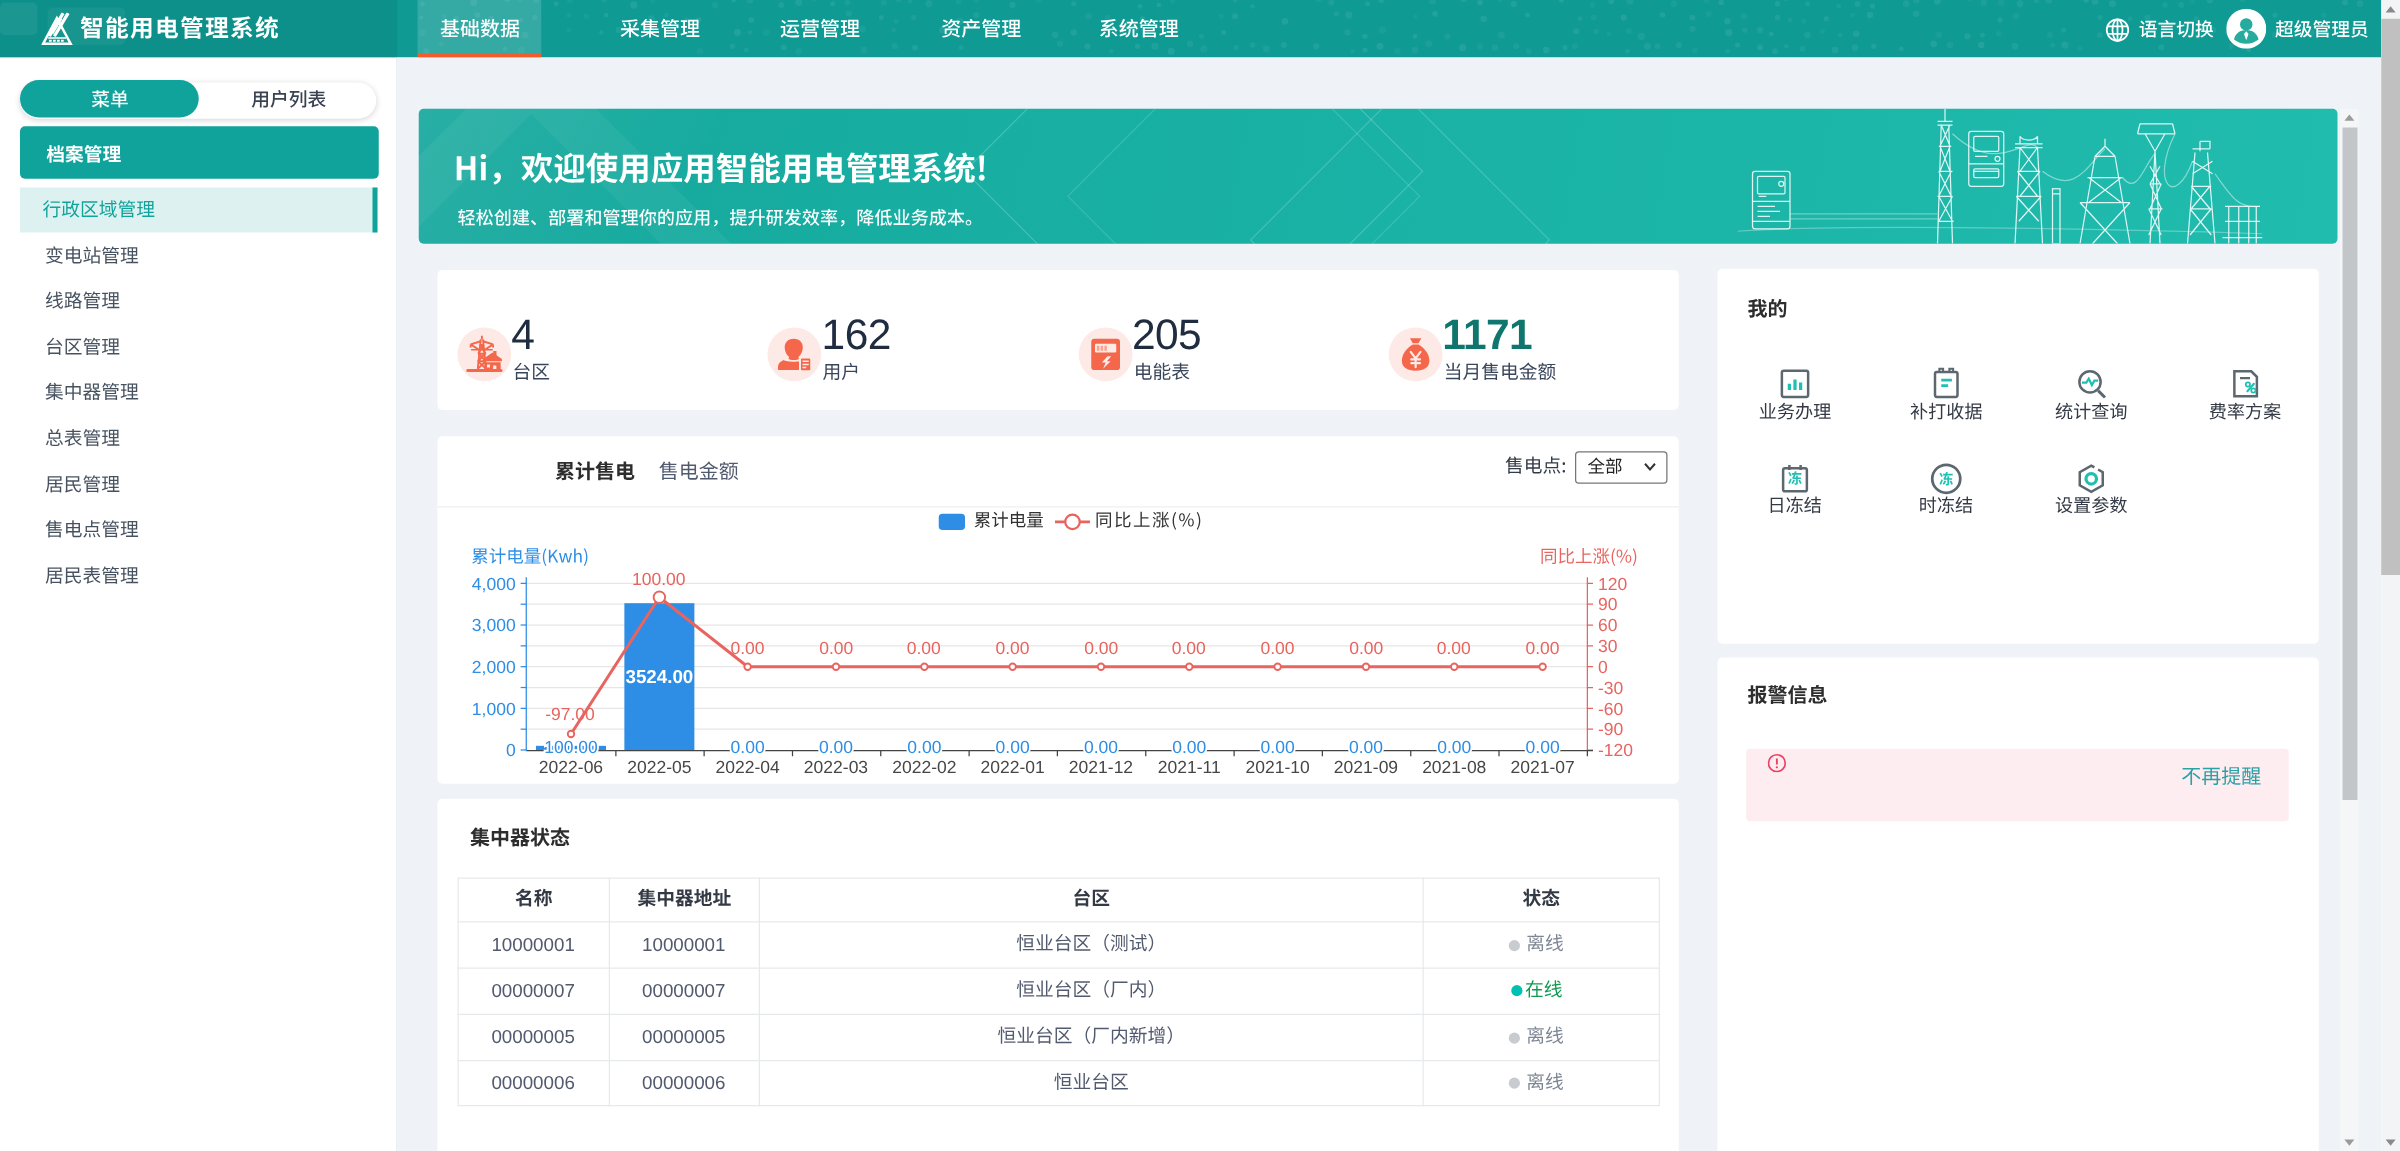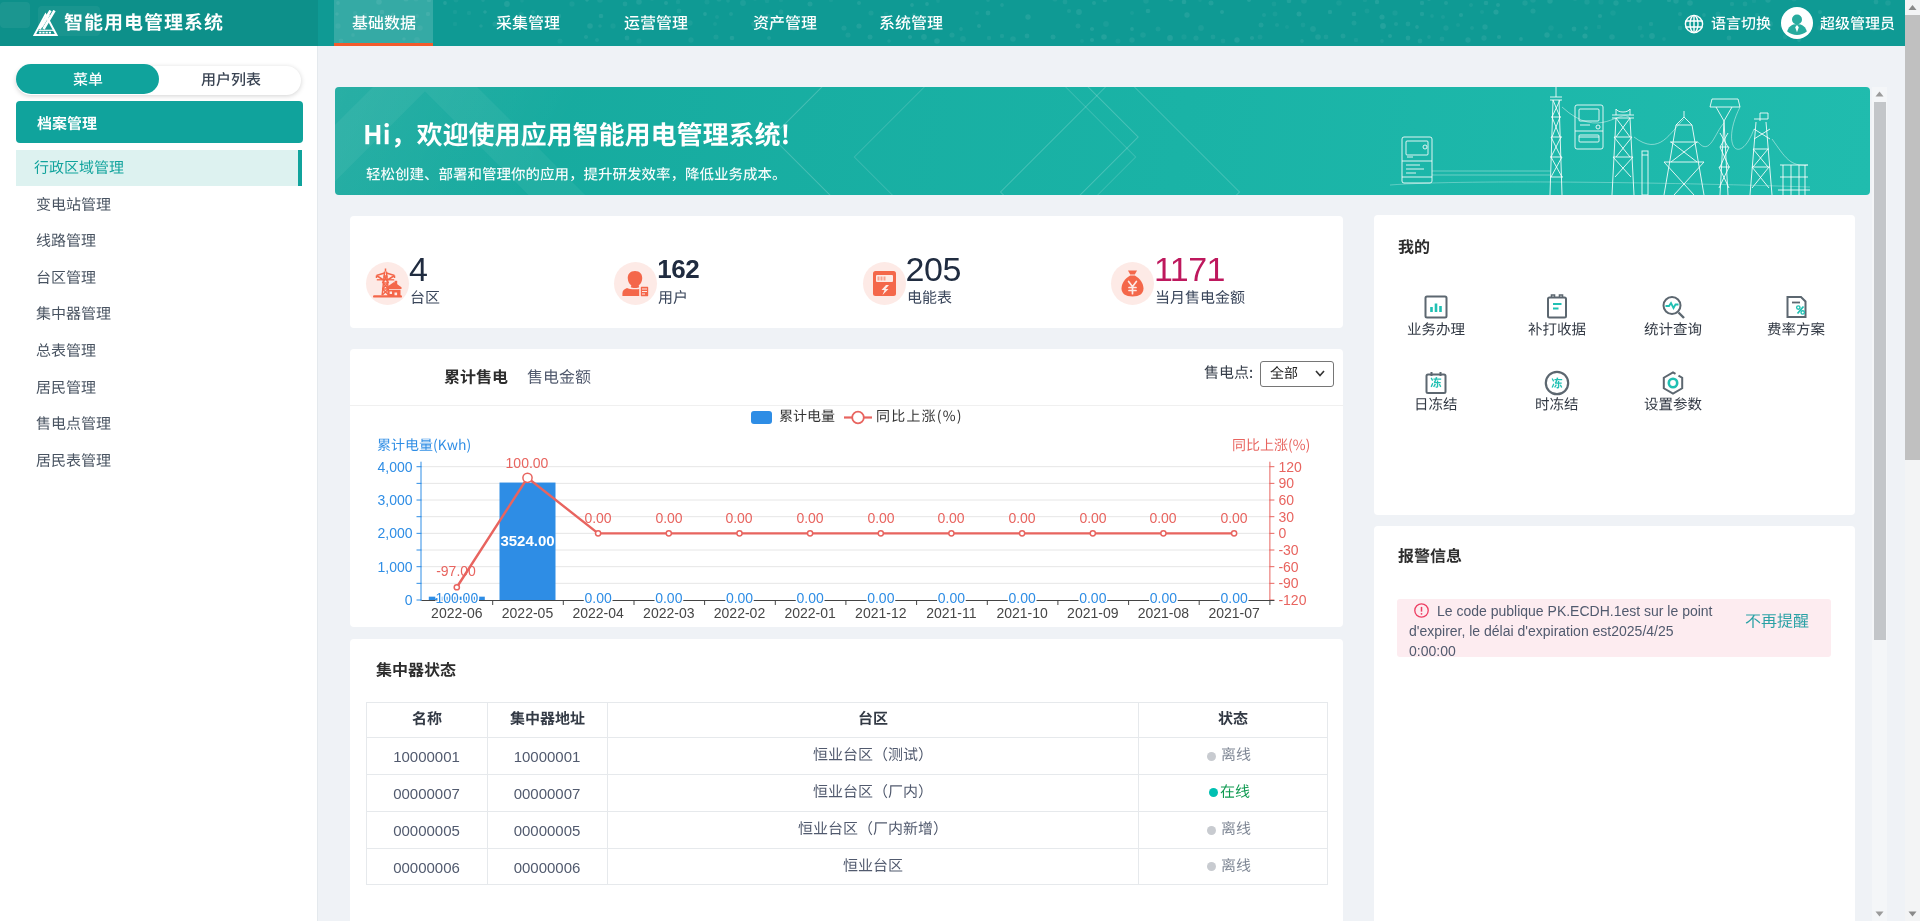--- a/index.html
+++ b/index.html
@@ -784,21 +784,21 @@
         <g fill="#f4674a">
 <path d="M21 9 c4.8 0 7.6 3.2 7.2 7.8 c-0.2 2.6 -1.4 5 -3.1 6.3 c-0.4 0.3 -0.5 1.2 -0.1 1.5 l0.4 0.3 c-1.2 1.4 -7.6 1.4 -8.8 0 l0.4 -0.3 c0.4 -0.3 0.3 -1.2 -0.1 -1.5 c-1.7 -1.3 -2.9 -3.7 -3.1 -6.3 C13.4 12.2 16.2 9 21 9 Z"></path>
 <path d="M13 26 c2 1.8 14 1.8 16 0 c2.8 1 4.6 2.8 4.6 5.4 V34 H8.4 v-2.6 C8.4 28.8 10.2 27 13 26 Z"></path>
 <g>
             <rect x="26" y="24" width="9" height="11" rx="1.4" fill="#f4674a" stroke="#fdeae6" stroke-width="1.6"></rect>
 <path d="M28 27 h5 M28 29.5 h5 M28 32 h3" stroke="#fdeae6" stroke-width="1.2"></path>
           </g>
         </g>
       </svg>
     </div>
-    <div style="position:absolute;top:268.5px;left:657.3px;transform:translate(0,-50%);font-size:26px;color:#202c40;font-weight:700;white-space:nowrap;letter-spacing:-0.5px">162</div>
+    <div style="position:absolute;top:268.5px;left:657.3px;transform:translate(0,-50%);font-size:34px;color:#202c40;font-weight:400;white-space:nowrap;letter-spacing:-0.5px">162</div>
     <div style="position:absolute;left:658.3px;top:289.5px;width:30.0px;height:17px">
       <svg width="30.0" height="17" viewBox="0 0 30.0 17" style="overflow:visible" fill="#39455a">
         <use href="#g91" transform="translate(0.0,12.8) scale(0.015000)"></use>
         <use href="#g92" transform="translate(15.0,12.8) scale(0.015000)"></use>
       </svg>
     </div>
     <div style="position:absolute;left:863px;top:262px;width:43px;height:43px;border-radius:50%;background:#fdeae6"></div>
     <div style="position:absolute;left:863px;top:262px;width:43px;height:43px" class="sicon">
       <svg width="43" height="43" viewBox="0 0 43 43">
         <g fill="#f4674a">
@@ -820,21 +820,21 @@
     <div style="position:absolute;left:1111px;top:262px;width:43px;height:43px;border-radius:50%;background:#fdeae6"></div>
     <div style="position:absolute;left:1111px;top:262px;width:43px;height:43px" class="sicon">
       <svg width="43" height="43" viewBox="0 0 43 43">
         <g fill="#f4674a">
 <path d="M17 8.5 h9 l-2.2 4 h-4.6 Z"></path>
 <path d="M23.8 13.5 h-4.6 C14 16.5 10.5 21.5 10.5 26.5 c0 5 4 8 11 8 s11 -3 11 -8 c0 -5 -3.5 -10 -8.7 -13 Z"></path>
 <path d="M17.6 19.5 l3.9 5.2 3.9 -5.2 M21.5 24.7 v7 M18 25.5 h7 M18 28.5 h7" stroke="#fdeae6" stroke-width="1.7" fill="none" stroke-linecap="round"></path>
         </g>
       </svg>
     </div>
-    <div style="position:absolute;top:268.5px;left:1153.9px;transform:translate(0,-50%);font-size:34px;color:#be185d;font-weight:400;white-space:nowrap;letter-spacing:-0.5px">1171</div>
+    <div style="position:absolute;top:268.5px;left:1153.9px;transform:translate(0,-50%);font-size:34px;color:#0f766e;font-weight:700;white-space:nowrap;letter-spacing:-0.5px">1171</div>
     <div style="position:absolute;left:1154.9px;top:289.5px;width:90.0px;height:17px">
       <svg width="90.0" height="17" viewBox="0 0 90.0 17" style="overflow:visible" fill="#39455a">
         <use href="#g94" transform="translate(0.0,12.8) scale(0.015000)"></use>
         <use href="#g95" transform="translate(15.0,12.8) scale(0.015000)"></use>
         <use href="#g56" transform="translate(30.0,12.8) scale(0.015000)"></use>
         <use href="#g44" transform="translate(45.0,12.8) scale(0.015000)"></use>
         <use href="#g96" transform="translate(60.0,12.8) scale(0.015000)"></use>
         <use href="#g97" transform="translate(75.0,12.8) scale(0.015000)"></use>
       </svg>
     </div>
@@ -1278,22 +1278,20 @@
         <use href="#g165" transform="translate(32.0,13.7) scale(0.016000)"></use>
         <use href="#g166" transform="translate(48.0,13.7) scale(0.016000)"></use>
       </svg>
     </div>
     <div style="position:absolute;left:1397px;top:599px;width:434px;height:58px;background:#fdecf0;border-radius:3px"></div>
     <svg style="position:absolute;left:1414px;top:603px" width="15" height="15" viewBox="0 0 17 17">
 <circle cx="8.5" cy="8.5" r="7.6" fill="none" stroke="#ed3f63" stroke-width="1.5"></circle>
 <path d="M8.5 4.4 v5.4" stroke="#ed3f63" stroke-width="1.7"></path>
       <circle cx="8.5" cy="12.3" r="1" fill="#ed3f63"></circle>
     </svg>
-    <div style="position:absolute;left:1409px;top:601px;width:308px;font-size:14px;line-height:20px;color:#515a6e">
-<span style="display:inline-block;width:28px"></span>Le code publique PK.ECDH.1est sur le point d'expirer, le délai d'expiration est2025/4/25 0:00:00</div>
     <div style="position:absolute;left:1745.0px;top:613.0px;width:64.0px;height:18px">
       <svg width="64.0" height="18" viewBox="0 0 64.0 18" style="overflow:visible" fill="#2aa1a5">
         <use href="#g167" transform="translate(0.0,13.7) scale(0.016000)"></use>
         <use href="#g168" transform="translate(16.0,13.7) scale(0.016000)"></use>
         <use href="#g169" transform="translate(32.0,13.7) scale(0.016000)"></use>
         <use href="#g170" transform="translate(48.0,13.7) scale(0.016000)"></use>
       </svg>
     </div>
     <div style="position:absolute;left:1872px;top:87px;width:15px;height:834px;background:#f4f6f8"></div>
     <svg style="position:absolute;left:1872px;top:87px" width="15" height="15">

